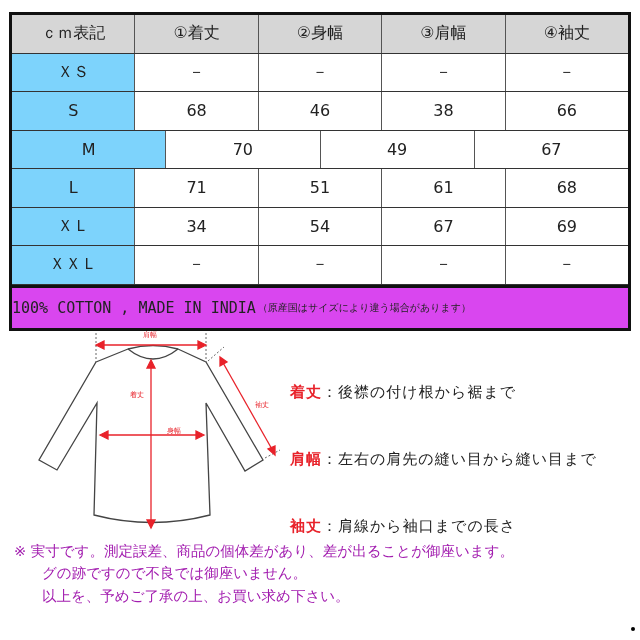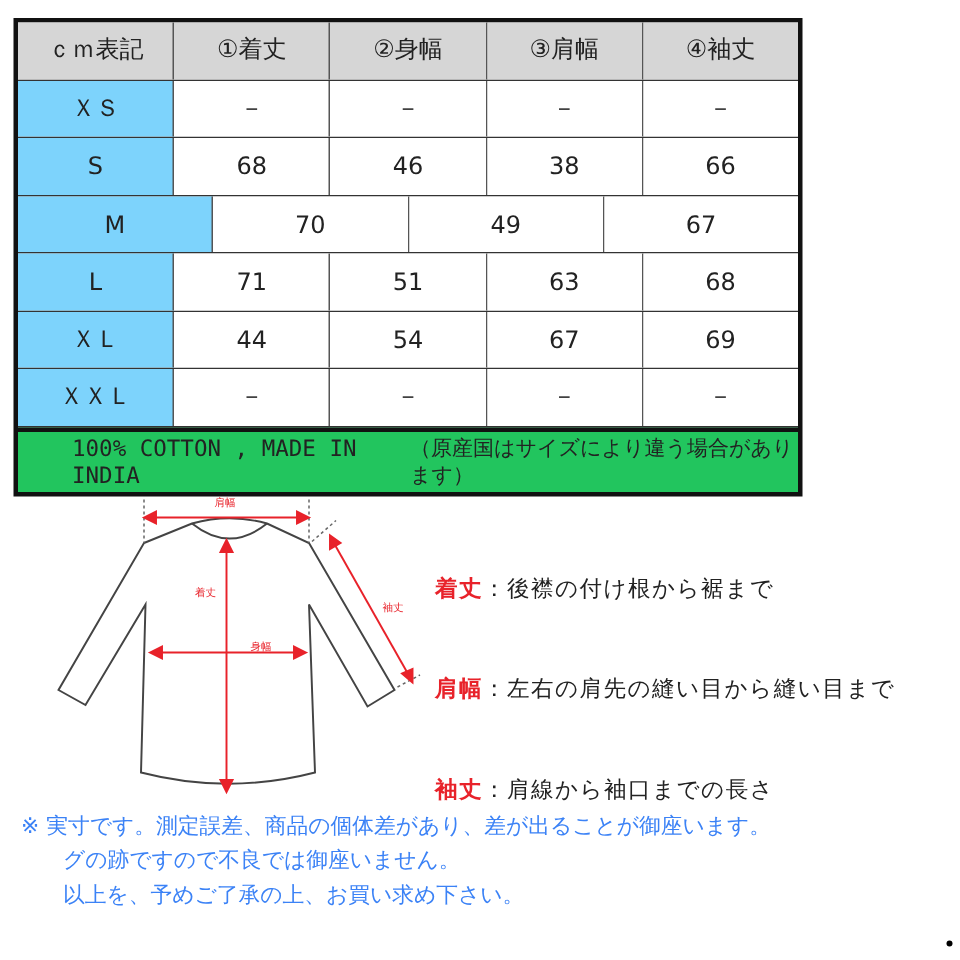--- a/index.html
+++ b/index.html
@@ -1,35 +1,35 @@
 <!DOCTYPE html>
 <html><head>
 <meta charset="utf-8">
 <style>
   html, body { margin: 0; padding: 0; background: #ffffff; }
   body { width: 640px; height: 640px; position: relative; overflow: hidden;
          font-family: "DejaVu Sans", sans-serif; color: #222; }
-  .size-table { position: absolute; left: 9px; top: 12px; width: 526px;
+  .size-table { position: absolute; left: 9px; top: 12px; width: 622px;
                 border: 3px solid #111; box-sizing: border-box; }
   .row { display: flex; height: 38.5px; border-bottom: 1.5px solid #333; box-sizing: border-box; }
   .row:last-child { border-bottom: none; }
   .cell { flex: 1; display: flex; align-items: center; justify-content: center;
           font-size: 16px; border-right: 1.5px solid #555; box-sizing: border-box; background:#fff; }
   .cell:last-child { border-right: none; }
   .cell.head { background: #7dd3fc; }
   .row.header .cell { background: #d6d6d6; }
   .footer { height: 40px; border-top: 3px solid #111; display: flex; align-items: center;
-            padding-left: 36px; font-family: "DejaVu Sans Mono", monospace; font-size: 15px; background:#22c55e; }
-  .footer .note { font-family: Liberation Sans, sans-serif; font-size: 14px; margin-left: 14px; }
+            font-family: "DejaVu Sans Mono", monospace; font-size: 15px; background:#d946ef; }
+  .footer .note { font-family: Liberation Sans, sans-serif; font-size: 10px; margin-left: 2px; }
   .diagram { position: absolute; left: 30px; top: 325px; width: 270px; height: 215px; }
   .defs { position: absolute; left: 290px; top: 340px; }
   .def { font-size: 15px; height: 30px; line-height: 30px; letter-spacing: 1px; margin-top: 37px; }
   .def .key { color: #e8222a; font-weight: bold; }
-  .notes { position: absolute; left: 14px; top: 540px; color: #3b82f6; font-size: 14.5px; line-height: 23px; }
-  .notes .ind { padding-left: 28px; }
+  .notes { position: absolute; left: 14px; top: 540px; color: #a21caf; font-size: 14.5px; line-height: 23px; }
+  .notes .ind { padding-left: 28px; font-family: Liberation Mono, monospace; }
   .dot { position: absolute; left: 631px; top: 627px; width: 4px; height: 4px; border-radius: 50%; background: #000; }
 </style>
 </head>
 <body>
 
 <div class="size-table">
   <div class="row header">
     <div class="cell head">ｃｍ表記</div>
     <div class="cell">①着丈</div>
     <div class="cell">②身幅</div>
@@ -53,26 +53,26 @@
   <div class="row">
     <div class="cell head">M</div>
     <div class="cell">70</div>
     <div class="cell">49</div>
     <div class="cell">67</div>
   </div>
   <div class="row">
     <div class="cell head">L</div>
     <div class="cell">71</div>
     <div class="cell">51</div>
-    <div class="cell">63</div>
+    <div class="cell">61</div>
     <div class="cell">68</div>
   </div>
   <div class="row">
     <div class="cell head">ＸＬ</div>
-    <div class="cell">44</div>
+    <div class="cell">34</div>
     <div class="cell">54</div>
     <div class="cell">67</div>
     <div class="cell">69</div>
   </div>
   <div class="row">
     <div class="cell head">ＸＸＬ</div>
     <div class="cell">－</div>
     <div class="cell">－</div>
     <div class="cell">－</div>
     <div class="cell">－</div>

